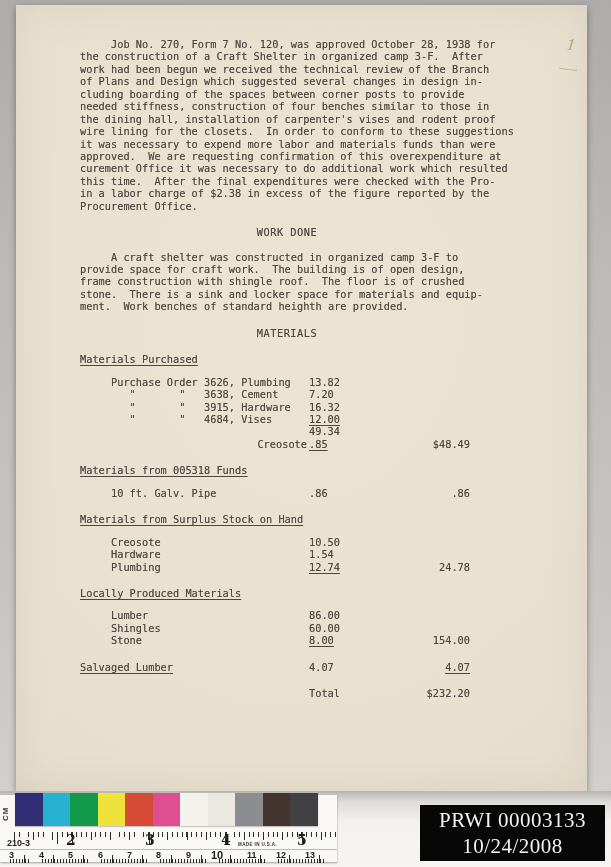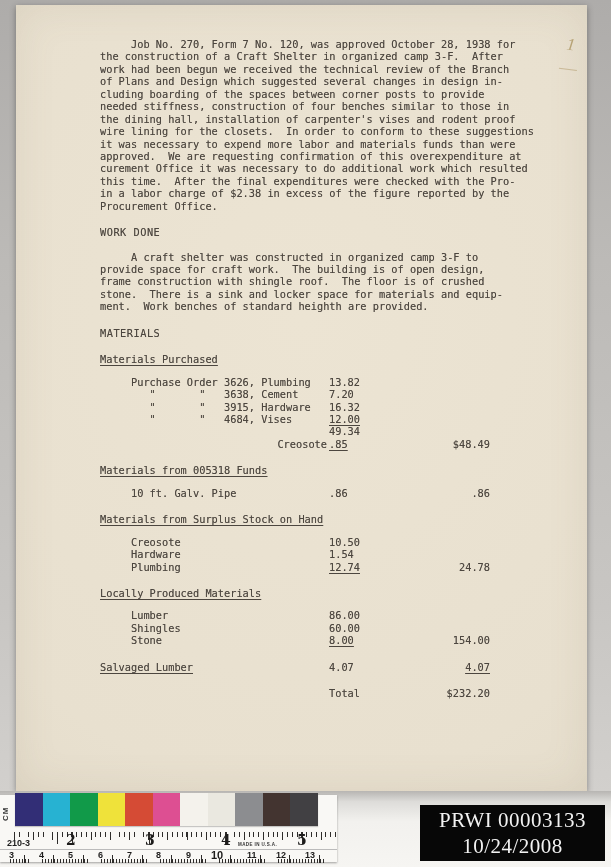--- a/index.html
+++ b/index.html
@@ -9,26 +9,26 @@
     font-family:"DejaVu Sans Mono","Liberation Mono",monospace;
   }
   
   .paper{
     position:absolute;left:16px;top:5px;width:571px;height:786px;
     background:
       radial-gradient(120% 100% at 50% 40%, #ece4d3 0%, #e8e0cf 60%, #e0d8c6 100%);
     box-shadow:0 2px 6px rgba(40,38,35,.45), inset 0 0 40px rgba(120,105,80,.12);
   }
   .doc{
-    position:absolute;left:84px;top:33px;width:442px;
+    position:absolute;left:64px;top:33px;width:442px;
     font-size:10.3px;line-height:12.45px;color:#4c463f;
     text-shadow:0 0 .5px rgba(76,70,63,.55);
   }
   .ln{white-space:pre;height:12.45px;}
-  .center-head{margin:14px 28px 12px 0;text-align:left;letter-spacing:.5px;}
+  .center-head{margin:14px 28px 12px 0;text-align:center;letter-spacing:.5px;}
   .sec{margin-top:14px;}
   .sec-head{margin-bottom:10px;}
   .u{text-decoration:underline;text-underline-offset:2px;}
   .row{display:flex;height:12.45px;}
   .c-label{width:229px;white-space:pre;}
   .c-label.ind{padding-left:31px;width:198px;}
   .c-label.lbl-r{text-align:right;padding-right:2px;width:227px;}
   .c-a1{width:72px;white-space:pre;}
   .c-a2{width:89px;text-align:right;white-space:pre;}
   .pagemark{

